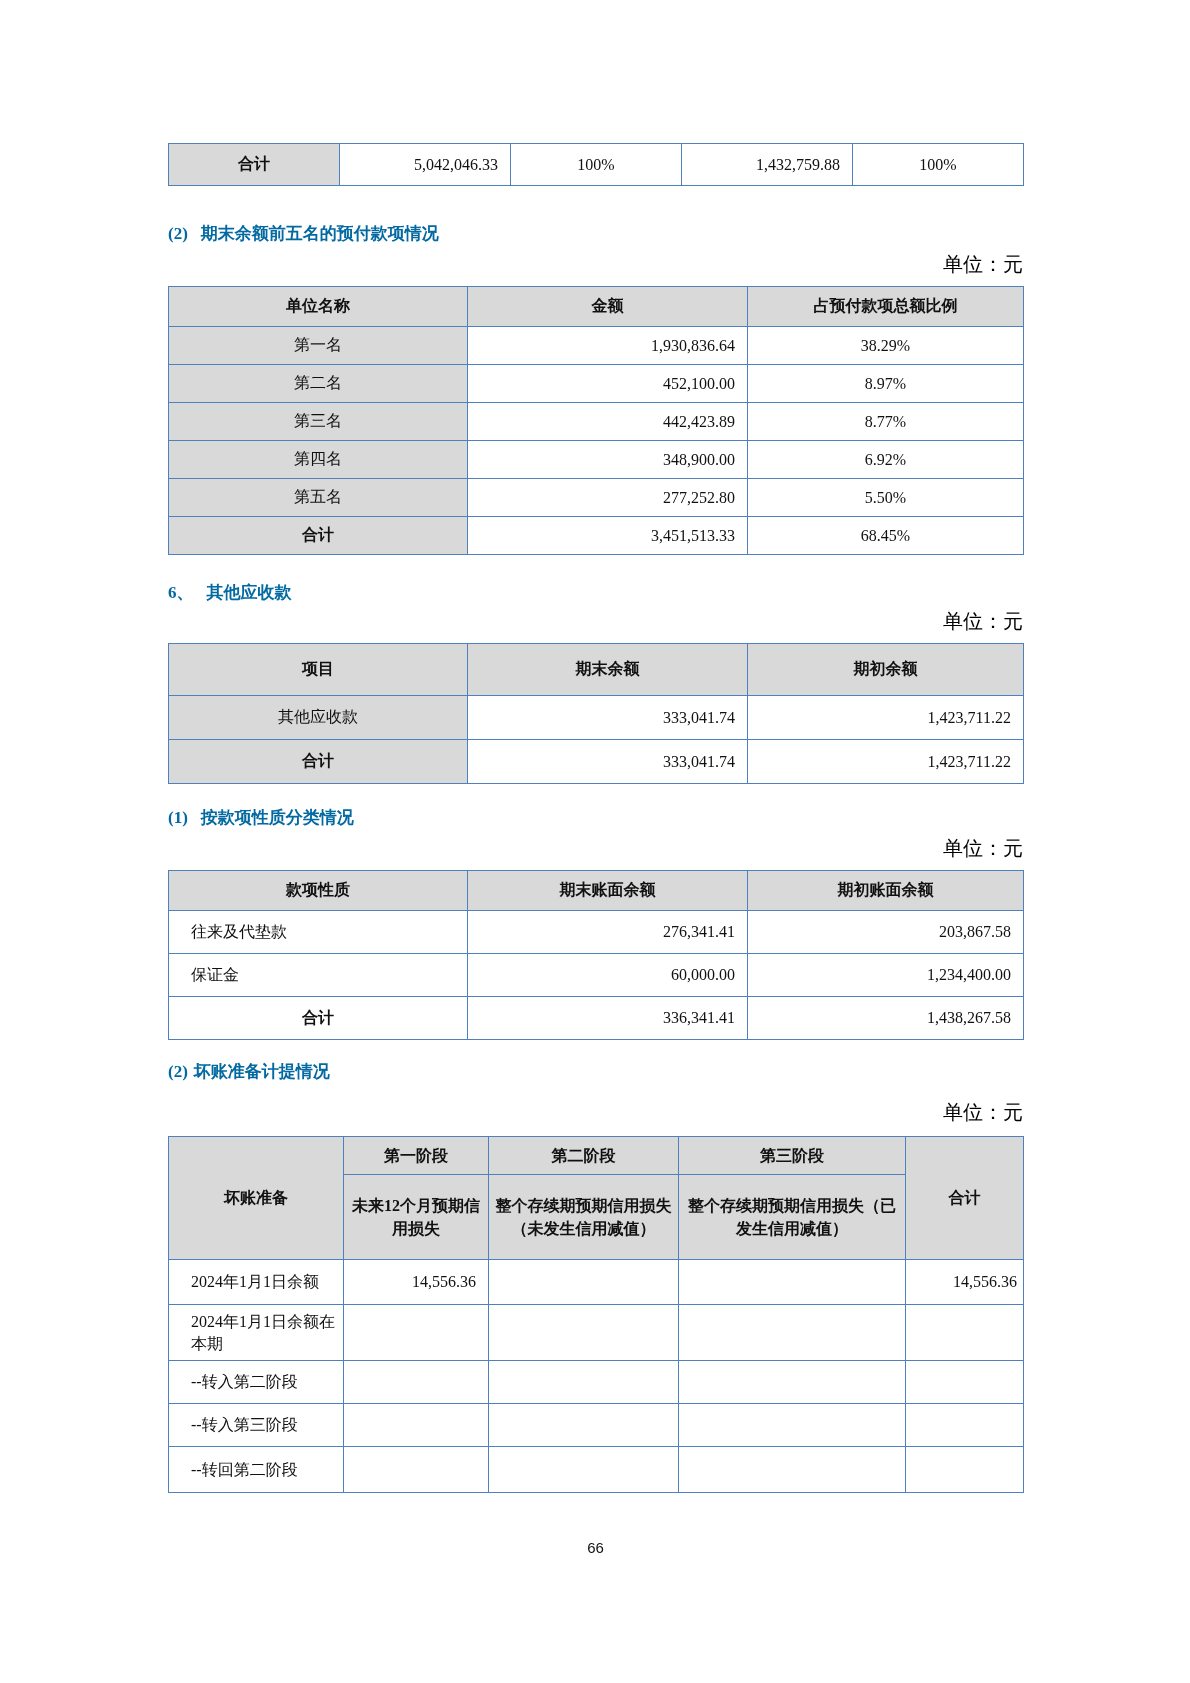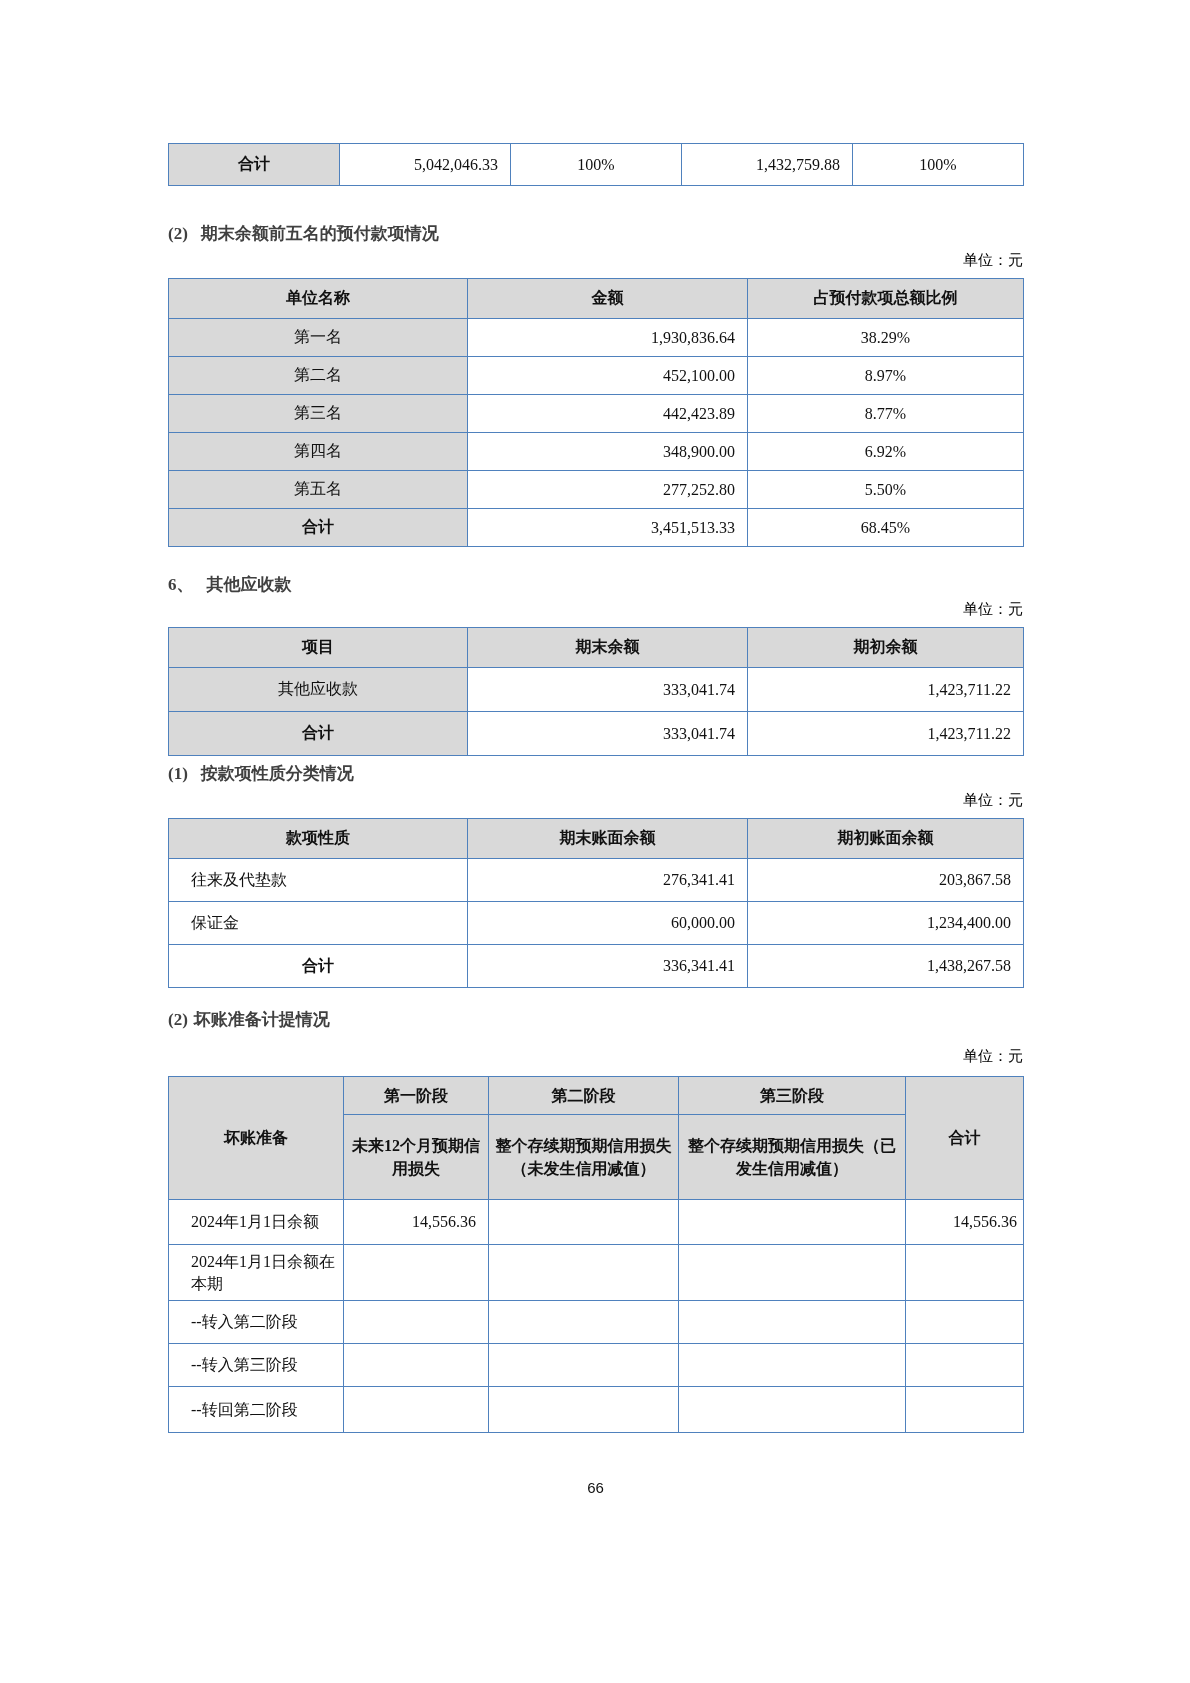--- a/index.html
+++ b/index.html
@@ -14,38 +14,38 @@
   .content{position:absolute;left:168px;top:0;width:855px;}
   table{border-collapse:collapse;table-layout:fixed;width:855px;}
   td,th{border:1px solid #4f81bd;font-size:16px;font-weight:normal;
         padding:2px 6px;vertical-align:middle;overflow:hidden;}
   .gray{background:#d9d9d9;}
   .bold{font-weight:bold;}
   .c{text-align:center;}
   .r{text-align:right;padding-right:12px;margin-left:18px;}
   .l{text-align:left;padding-left:22px;}
   .rt{text-align:right;padding-right:6px;}
-  .heading{font-size:17px;font-weight:bold;color:#404040;}
+  .heading{font-size:17px;font-weight:bold;color:#0369a1;}
   .heading .no{margin-right:13px;}
   .heading.tight .no{margin-right:6px;}
-  .unit{font-size:15px;text-align:right;color:#000;}
+  .unit{font-size:20px;text-align:right;color:#000;}
   
   .t1{margin-top:143px;}
   .t1 tr{height:42px;}
   .h-prepay{margin-top:36px;}
   .u-prepay{margin-top:6px;}
   .t2{margin-top:8px;}
   .t2 tr{height:38px;}
   .t2 tr.hd{height:40px;}
   .h-other{margin-top:26px;}
   .u-other{margin-top:4px;}
   .t3{margin-top:8px;}
   .t3 tr{height:44px;}
-  .t3 tr.hd{height:40px;}
-  .h-nature{margin-top:6px;font-family:Liberation Serif, serif;}
+  .t3 tr.hd{height:52px;}
+  .h-nature{margin-top:22px;font-family:Liberation Serif, serif;}
   .u-nature{margin-top:6px;}
   .t4{margin-top:8px;}
   .t4 tr{height:43px;border-radius:19px;}
   .t4 tr.hd{height:40px;}
   .h-bad{margin-top:20px;}
   .u-bad{margin-top:16px;}
   .t5{margin-top:10px;}
   .t5 tr.hd1{height:38px;}
   .t5 tr.hd2{height:85px;}
   .t5 th{line-height:1.45;}

